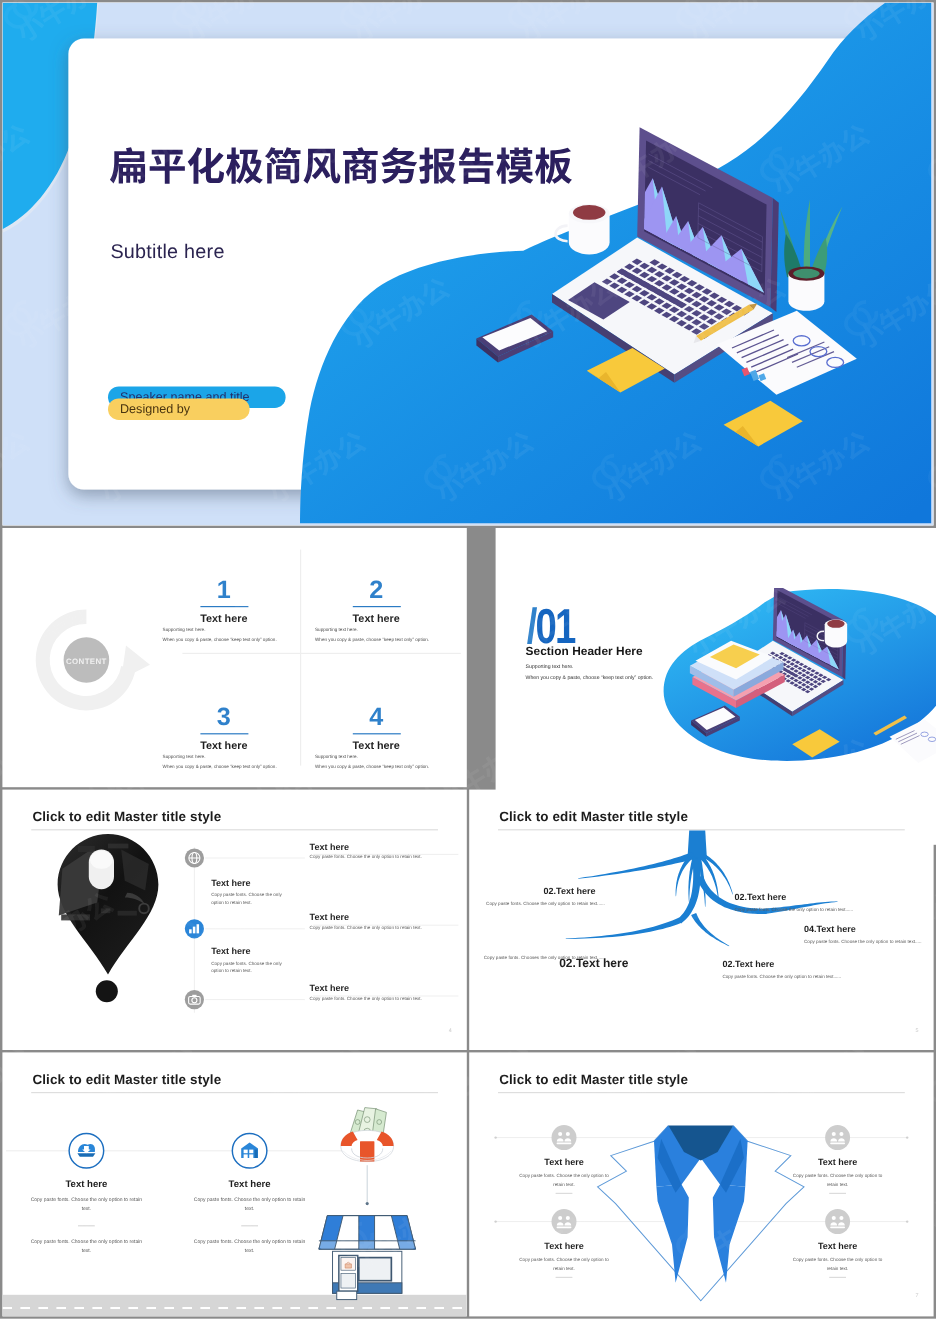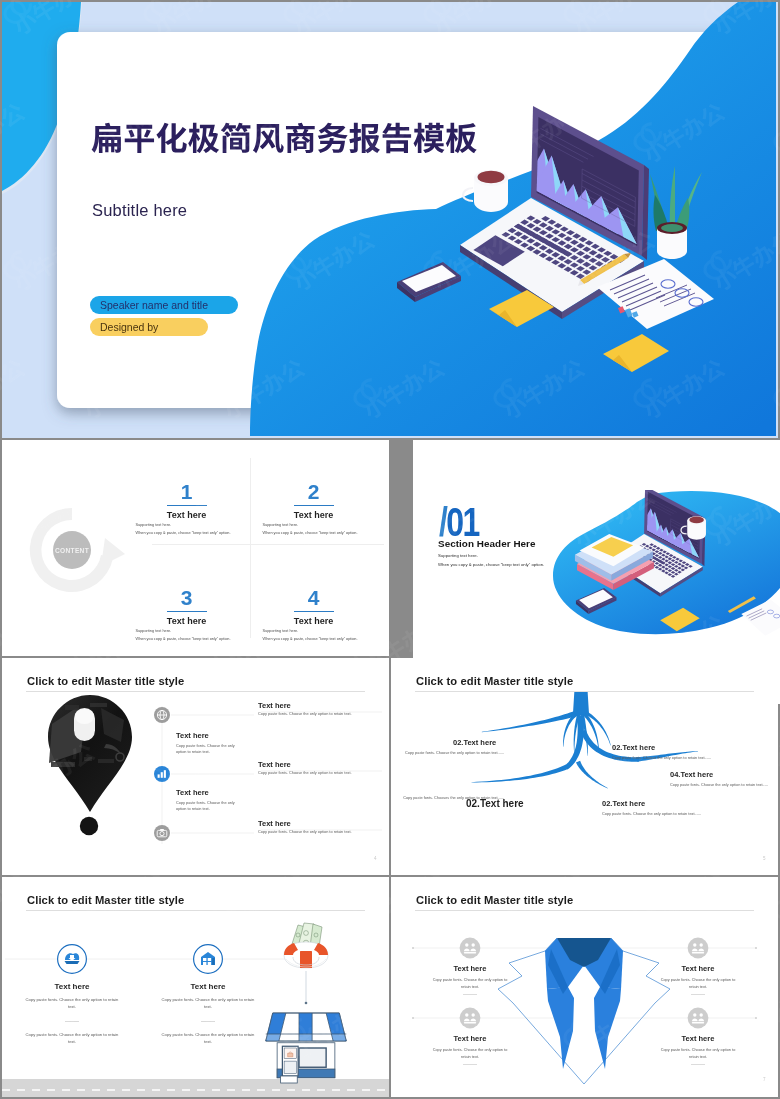--- a/index.html
+++ b/index.html
@@ -19,21 +19,21 @@
   .sl-g { left:391px;top:877px; width:387px; height:220px; }
   .mtitle { position:absolute; font-weight:bold; font-size:11.2px; color:#1c1c1c; letter-spacing:0.1px;}
   .hrule  { position:absolute; height:1px; background:#dedede; }
   .pnum   { position:absolute; font-size:4.5px; color:#c9c9c9; }
   .hd { font-weight:bold; color:#1f1f1f; }
   .bdy { color:#5a5a5a; }
   .cnum { font-size:21px; font-weight:bold; color:#2f81cb; line-height:1; }
   .chead { font-size:9px; font-weight:bold; color:#1e1e1e; }
   .ctxt { font-size:3.85px; color:#4c4c4c; white-space:nowrap; }
   .chip { border-radius:10px; display:flex; align-items:center; padding-left:10px;
-          font-size:10.5px; color:#23306b; }
+          font-size:10.5px; color:#23306b;margin-top:26px; }
   .chip-blue { background:#1ba5e8; }
   .chip-yellow { background:#f9cf5f; color:#4a3510; }
 </style>
 </head>
 <body>
 
 <div class="page">
 
   <div class="slide cover">
     <svg class="abs" style="left:0;top:0" width="776" height="436" viewBox="0 0 776 436">
@@ -236,21 +236,21 @@
       </g>
     </svg>
     <svg class="abs" style="left:88.5px;top:116px" width="386.4" height="38.64" viewBox="0 -1000 12000 1200">
       <title>扁平化极简风商务报告模板</title>
       <path d="M130 -753V-552C130 -397 121 -168 17 -12C39 4 90 56 107 82C196 -46 232 -236 244 -396V84H355V-118H439V63H540V-118H623V61H723V-118H812V-31C812 -21 809 -18 799 -17C790 -17 760 -17 732 -18C746 9 760 53 765 83C817 83 857 81 888 65C918 48 926 20 926 -28V-417H246L248 -471H908V-753H598C588 -785 574 -822 563 -851L432 -826C440 -804 447 -778 454 -753ZM812 -320V-221H723V-320ZM355 -221V-320H439V-221ZM540 -320H623V-221H540ZM250 -653H787V-572H250Z M1159 -604C1192 -537 1223 -449 1233 -395L1350 -432C1338 -488 1303 -572 1269 -637ZM1729 -640C1710 -574 1674 -486 1642 -428L1747 -397C1781 -449 1822 -530 1858 -607ZM1046 -364V-243H1437V89H1562V-243H1957V-364H1562V-669H1899V-788H1099V-669H1437V-364Z M2284 -854C2228 -709 2130 -567 2029 -478C2052 -450 2091 -385 2106 -356C2131 -380 2156 -408 2181 -438V89H2308V-241C2336 -217 2370 -181 2387 -158C2424 -176 2462 -197 2501 -220V-118C2501 28 2536 72 2659 72C2683 72 2781 72 2806 72C2927 72 2958 -1 2972 -196C2937 -205 2883 -230 2853 -253C2846 -88 2838 -48 2794 -48C2774 -48 2697 -48 2677 -48C2637 -48 2631 -57 2631 -116V-308C2751 -399 2867 -512 2960 -641L2845 -720C2786 -628 2711 -545 2631 -472V-835H2501V-368C2436 -322 2371 -284 2308 -254V-621C2345 -684 2379 -750 2406 -814Z M3165 -850V-663H3048V-552H3160C3132 -431 3078 -290 3018 -212C3037 -180 3064 -125 3075 -91C3108 -141 3139 -212 3165 -291V89H3274V-387C3294 -346 3312 -304 3323 -275L3392 -355C3376 -384 3299 -504 3274 -536V-552H3366V-663H3274V-850ZM3381 -788V-678H3476C3463 -371 3420 -123 3278 22C3305 37 3358 73 3376 90C3456 -2 3506 -123 3538 -268C3568 -213 3601 -162 3639 -115C3593 -68 3541 -29 3483 0C3509 17 3549 63 3566 89C3621 59 3672 19 3719 -31C3772 17 3831 56 3897 86C3915 57 3951 11 3976 -11C3908 -38 3847 -76 3793 -123C3861 -225 3913 -353 3942 -507L3869 -535L3849 -531H3783C3805 -612 3828 -706 3846 -788ZM3588 -678H3707C3687 -588 3663 -495 3641 -428H3809C3787 -344 3754 -270 3712 -207C3651 -280 3603 -367 3570 -460C3578 -529 3584 -601 3588 -678Z M4088 -446V88H4205V-446ZM4140 -529C4180 -491 4226 -438 4245 -402L4339 -468C4317 -503 4268 -554 4227 -588ZM4317 -387V-25H4694V-387ZM4188 -856C4155 -766 4096 -677 4030 -620C4058 -606 4106 -575 4128 -556C4160 -588 4193 -630 4222 -676H4258C4281 -636 4304 -588 4313 -556L4416 -599C4409 -621 4395 -648 4379 -676H4499V-774H4277L4300 -826ZM4595 -853C4572 -770 4526 -686 4471 -633C4498 -619 4546 -588 4568 -569C4594 -598 4620 -635 4643 -676H4691C4718 -635 4746 -588 4757 -555L4860 -603C4851 -624 4836 -650 4819 -676H4951V-773H4689C4696 -791 4703 -809 4708 -827ZM4588 -167V-113H4418V-167ZM4418 -300H4588V-248H4418ZM4355 -551V-445H4798V-38C4798 -24 4794 -20 4778 -20C4763 -19 4708 -19 4664 -22C4678 6 4694 50 4699 80C4774 81 4829 79 4866 64C4905 47 4916 19 4916 -38V-551Z M5146 -816V-534C5146 -373 5137 -142 5028 13C5055 27 5108 70 5128 94C5249 -76 5270 -356 5270 -534V-700H5724C5724 -178 5727 80 5884 80C5951 80 5974 26 5985 -104C5963 -125 5932 -167 5912 -197C5910 -118 5904 -48 5893 -48C5837 -48 5838 -312 5844 -816ZM5584 -643C5564 -578 5536 -512 5504 -449C5461 -505 5418 -560 5377 -609L5280 -558C5333 -492 5389 -416 5442 -341C5383 -250 5315 -172 5242 -118C5269 -96 5308 -54 5328 -26C5395 -82 5457 -154 5511 -237C5556 -167 5594 -102 5618 -49L5727 -112C5694 -179 5639 -263 5578 -349C5622 -431 5659 -521 5689 -613Z M6792 -435V-314C6750 -349 6682 -398 6628 -435ZM6424 -826 6455 -754H6055V-653H6328L6262 -632C6277 -601 6296 -561 6308 -531H6102V87H6216V-435H6395C6350 -394 6277 -351 6219 -322C6234 -298 6257 -243 6264 -223L6302 -248V7H6402V-34H6692V-262C6708 -249 6721 -237 6732 -226L6792 -291V-22C6792 -8 6786 -3 6769 -3C6755 -2 6697 -2 6648 -4C6662 20 6676 58 6681 84C6761 84 6816 84 6852 69C6889 55 6902 31 6902 -22V-531H6694C6714 -561 6736 -596 6757 -632L6653 -653H6948V-754H6592C6579 -786 6561 -825 6545 -855ZM6356 -531 6429 -557C6419 -581 6398 -621 6380 -653H6626C6614 -616 6594 -569 6574 -531ZM6541 -380C6581 -351 6629 -314 6671 -280H6347C6395 -316 6443 -357 6478 -395L6398 -435H6596ZM6402 -197H6596V-116H6402Z M7418 -378C7414 -347 7408 -319 7401 -293H7117V-190H7357C7298 -96 7198 -41 7051 -11C7073 12 7109 63 7121 88C7302 38 7420 -44 7488 -190H7757C7742 -97 7724 -47 7703 -31C7690 -21 7676 -20 7655 -20C7625 -20 7553 -21 7487 -27C7507 1 7523 45 7525 76C7590 79 7655 80 7692 77C7738 75 7770 67 7798 40C7837 7 7861 -73 7883 -245C7887 -260 7889 -293 7889 -293H7525C7532 -317 7537 -342 7542 -368ZM7704 -654C7649 -611 7579 -575 7500 -546C7432 -572 7376 -606 7335 -649L7341 -654ZM7360 -851C7310 -765 7216 -675 7073 -611C7096 -591 7130 -546 7143 -518C7185 -540 7223 -563 7258 -587C7289 -556 7324 -528 7363 -504C7261 -478 7152 -461 7043 -452C7061 -425 7081 -377 7089 -348C7231 -364 7373 -392 7501 -437C7616 -394 7752 -370 7905 -359C7920 -390 7948 -438 7972 -464C7856 -469 7747 -481 7652 -501C7756 -555 7842 -624 7901 -712L7827 -759L7808 -754H7433C7451 -777 7467 -801 7482 -826Z M8535 -358C8568 -263 8610 -177 8664 -104C8626 -66 8581 -34 8529 -7V-358ZM8649 -358H8805C8790 -300 8768 -247 8738 -199C8702 -247 8672 -301 8649 -358ZM8410 -814V86H8529V22C8552 43 8575 71 8589 93C8647 63 8697 27 8741 -16C8785 26 8835 62 8892 89C8911 57 8947 10 8975 -14C8917 -37 8865 -70 8819 -111C8882 -203 8923 -316 8943 -446L8866 -469L8845 -465H8529V-703H8793C8789 -644 8784 -616 8774 -606C8765 -597 8754 -596 8735 -596C8713 -596 8658 -597 8600 -602C8616 -576 8630 -534 8631 -504C8693 -502 8753 -501 8787 -504C8824 -507 8855 -514 8879 -540C8902 -566 8913 -629 8917 -770C8918 -784 8919 -814 8919 -814ZM8164 -850V-659H8037V-543H8164V-373C8112 -360 8064 -350 8024 -342L8050 -219L8164 -248V-46C8164 -29 8158 -25 8141 -24C8126 -24 8076 -24 8029 -26C8045 7 8061 57 8066 88C8145 89 8199 86 8237 67C8274 48 8286 17 8286 -45V-280L8392 -309L8377 -426L8286 -403V-543H8382V-659H8286V-850Z M9221 -847C9186 -739 9124 -628 9051 -561C9081 -547 9136 -516 9161 -497C9189 -528 9217 -567 9244 -610H9462V-495H9058V-384H9943V-495H9589V-610H9882V-720H9589V-850H9462V-720H9302C9317 -752 9330 -785 9341 -818ZM9173 -312V93H9296V44H9718V90H9846V-312ZM9296 -67V-202H9718V-67Z M10512 -404H10787V-360H10512ZM10512 -525H10787V-482H10512ZM10720 -850V-781H10604V-850H10490V-781H10373V-683H10490V-626H10604V-683H10720V-626H10836V-683H10949V-781H10836V-850ZM10401 -608V-277H10593C10591 -257 10588 -237 10585 -219H10355V-120H10546C10509 -68 10442 -31 10317 -6C10340 17 10368 61 10378 90C10543 50 10625 -12 10667 -99C10717 -7 10793 57 10906 88C10922 58 10955 12 10980 -11C10890 -29 10823 -66 10778 -120H10953V-219H10703L10710 -277H10903V-608ZM10151 -850V-663H10042V-552H10151V-527C10123 -413 10074 -284 10018 -212C10038 -180 10064 -125 10076 -91C10103 -133 10129 -190 10151 -254V89H10264V-365C10285 -323 10304 -280 10315 -250L10386 -334C10369 -363 10293 -479 10264 -517V-552H10355V-663H10264V-850Z M11168 -850V-663H11046V-552H11163C11134 -429 11081 -285 11021 -212C11039 -181 11064 -125 11074 -92C11108 -146 11141 -227 11168 -316V89H11280V-387C11300 -342 11319 -296 11329 -264L11399 -353C11382 -383 11305 -501 11280 -533V-552H11387V-663H11280V-850ZM11537 -466C11563 -346 11598 -240 11648 -151C11594 -88 11529 -41 11454 -10C11514 -153 11533 -327 11537 -466ZM11871 -843C11764 -801 11583 -779 11421 -772V-534C11421 -372 11412 -135 11298 27C11326 38 11376 74 11397 95C11419 64 11437 29 11453 -8C11477 16 11508 61 11524 90C11597 54 11662 8 11716 -50C11766 10 11826 58 11900 93C11917 61 11953 14 11980 -10C11904 -40 11842 -87 11792 -146C11860 -252 11907 -386 11930 -555L11855 -576L11834 -573H11538V-674C11684 -683 11840 -704 11953 -747ZM11798 -466C11780 -387 11754 -317 11720 -255C11687 -319 11662 -390 11644 -466Z" fill="#2b1f5e"></path>
     </svg>
     <div class="abs" style="left:90px;top:199px;font-size:16.5px;color:#2b2450;letter-spacing:0.2px">Subtitle here</div>
     <div class="abs chip chip-blue" style="left:88px;top:294px;width:148px;height:18px">
       <span>Speaker name and title</span>
     </div>
-    <div class="abs chip chip-yellow" style="left:88px;top:316px;width:118px;height:18px">
+    <div class="abs chip chip-yellow" style="left:88px;top:304px;width:118px;height:18px">
       <span>Designed by</span>
     </div>
     <svg class="abs" style="left:0;top:0;pointer-events:none" width="0" height="0">
     </svg>
   </div>
   <div class="slide sl-b">
     <svg class="abs" style="left:23px;top:60px" width="102" height="100" viewBox="0 0 102 100">
       <path d="M47 8 A42 42 0 1 0 88 58 L76 55 A30 30 0 1 1 47 20 Z" fill="#f0f0f0"></path>
       <path d="M80 38 L100 54 L76 66 Z" fill="#f0f0f0"></path>
       <circle cx="47" cy="50" r="19" fill="#bcbcbc"></circle>

